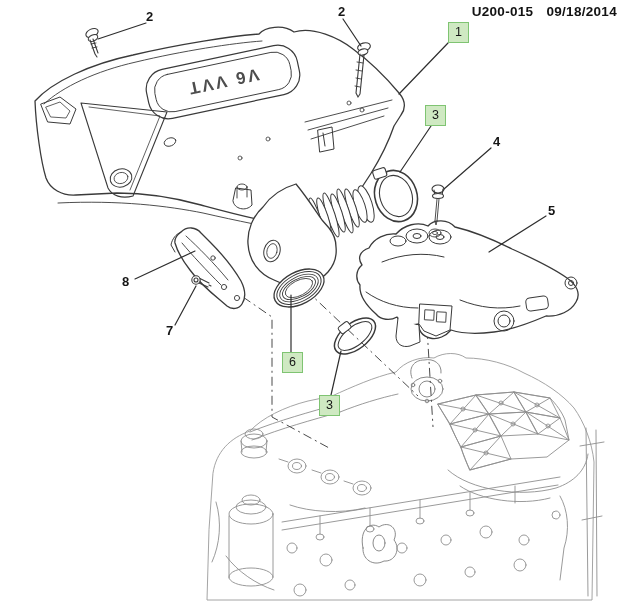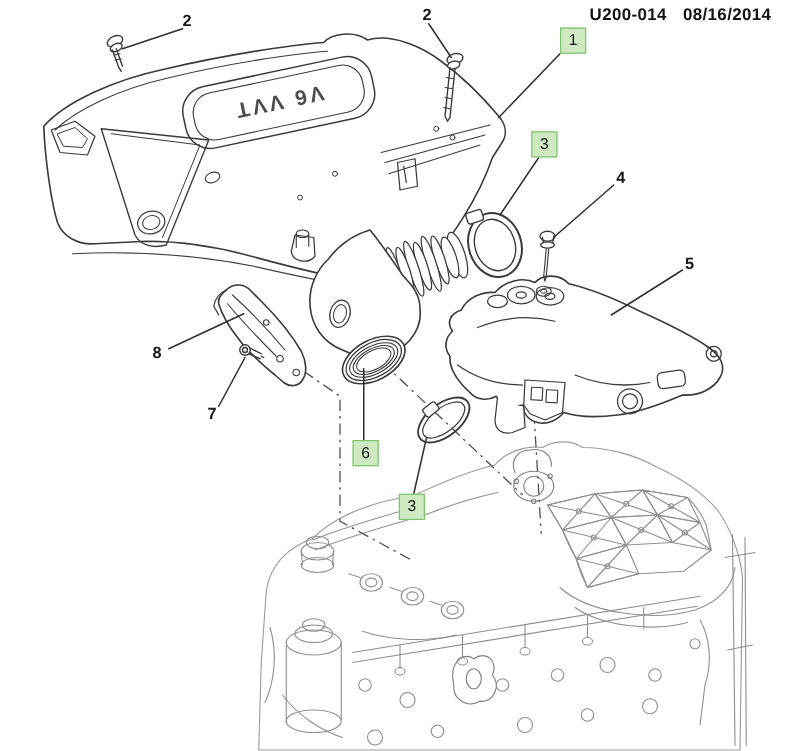--- a/index.html
+++ b/index.html
@@ -271,22 +271,22 @@
       <path d="M491,148 L444,189"></path>
       <path d="M546,216 L489,252"></path>
       <path d="M135,279 L195,251"></path>
       <path d="M175,325 L196,286"></path>
       <path d="M291,295 L291,352"></path>
       <path d="M341,351 L331,395"></path>
     </g>
   </svg>
 
   <div class="header">
-    <span>U200-014</span>
-    <span>08/16/2014</span>
+    <span>U200-015</span>
+    <span>09/18/2014</span>
   </div>
 
   <div class="callout plain" style="left:146px;top:10px">2</div>
   <div class="callout plain" style="left:338px;top:5px">2</div>
   <div class="callout boxed" style="left:448px;top:22px">1</div>
   <div class="callout boxed" style="left:425px;top:105px">3</div>
   <div class="callout plain" style="left:493px;top:135px">4</div>
   <div class="callout plain" style="left:548px;top:204px">5</div>
   <div class="callout plain" style="left:122px;top:275px">8</div>
   <div class="callout plain" style="left:166px;top:324px">7</div>

